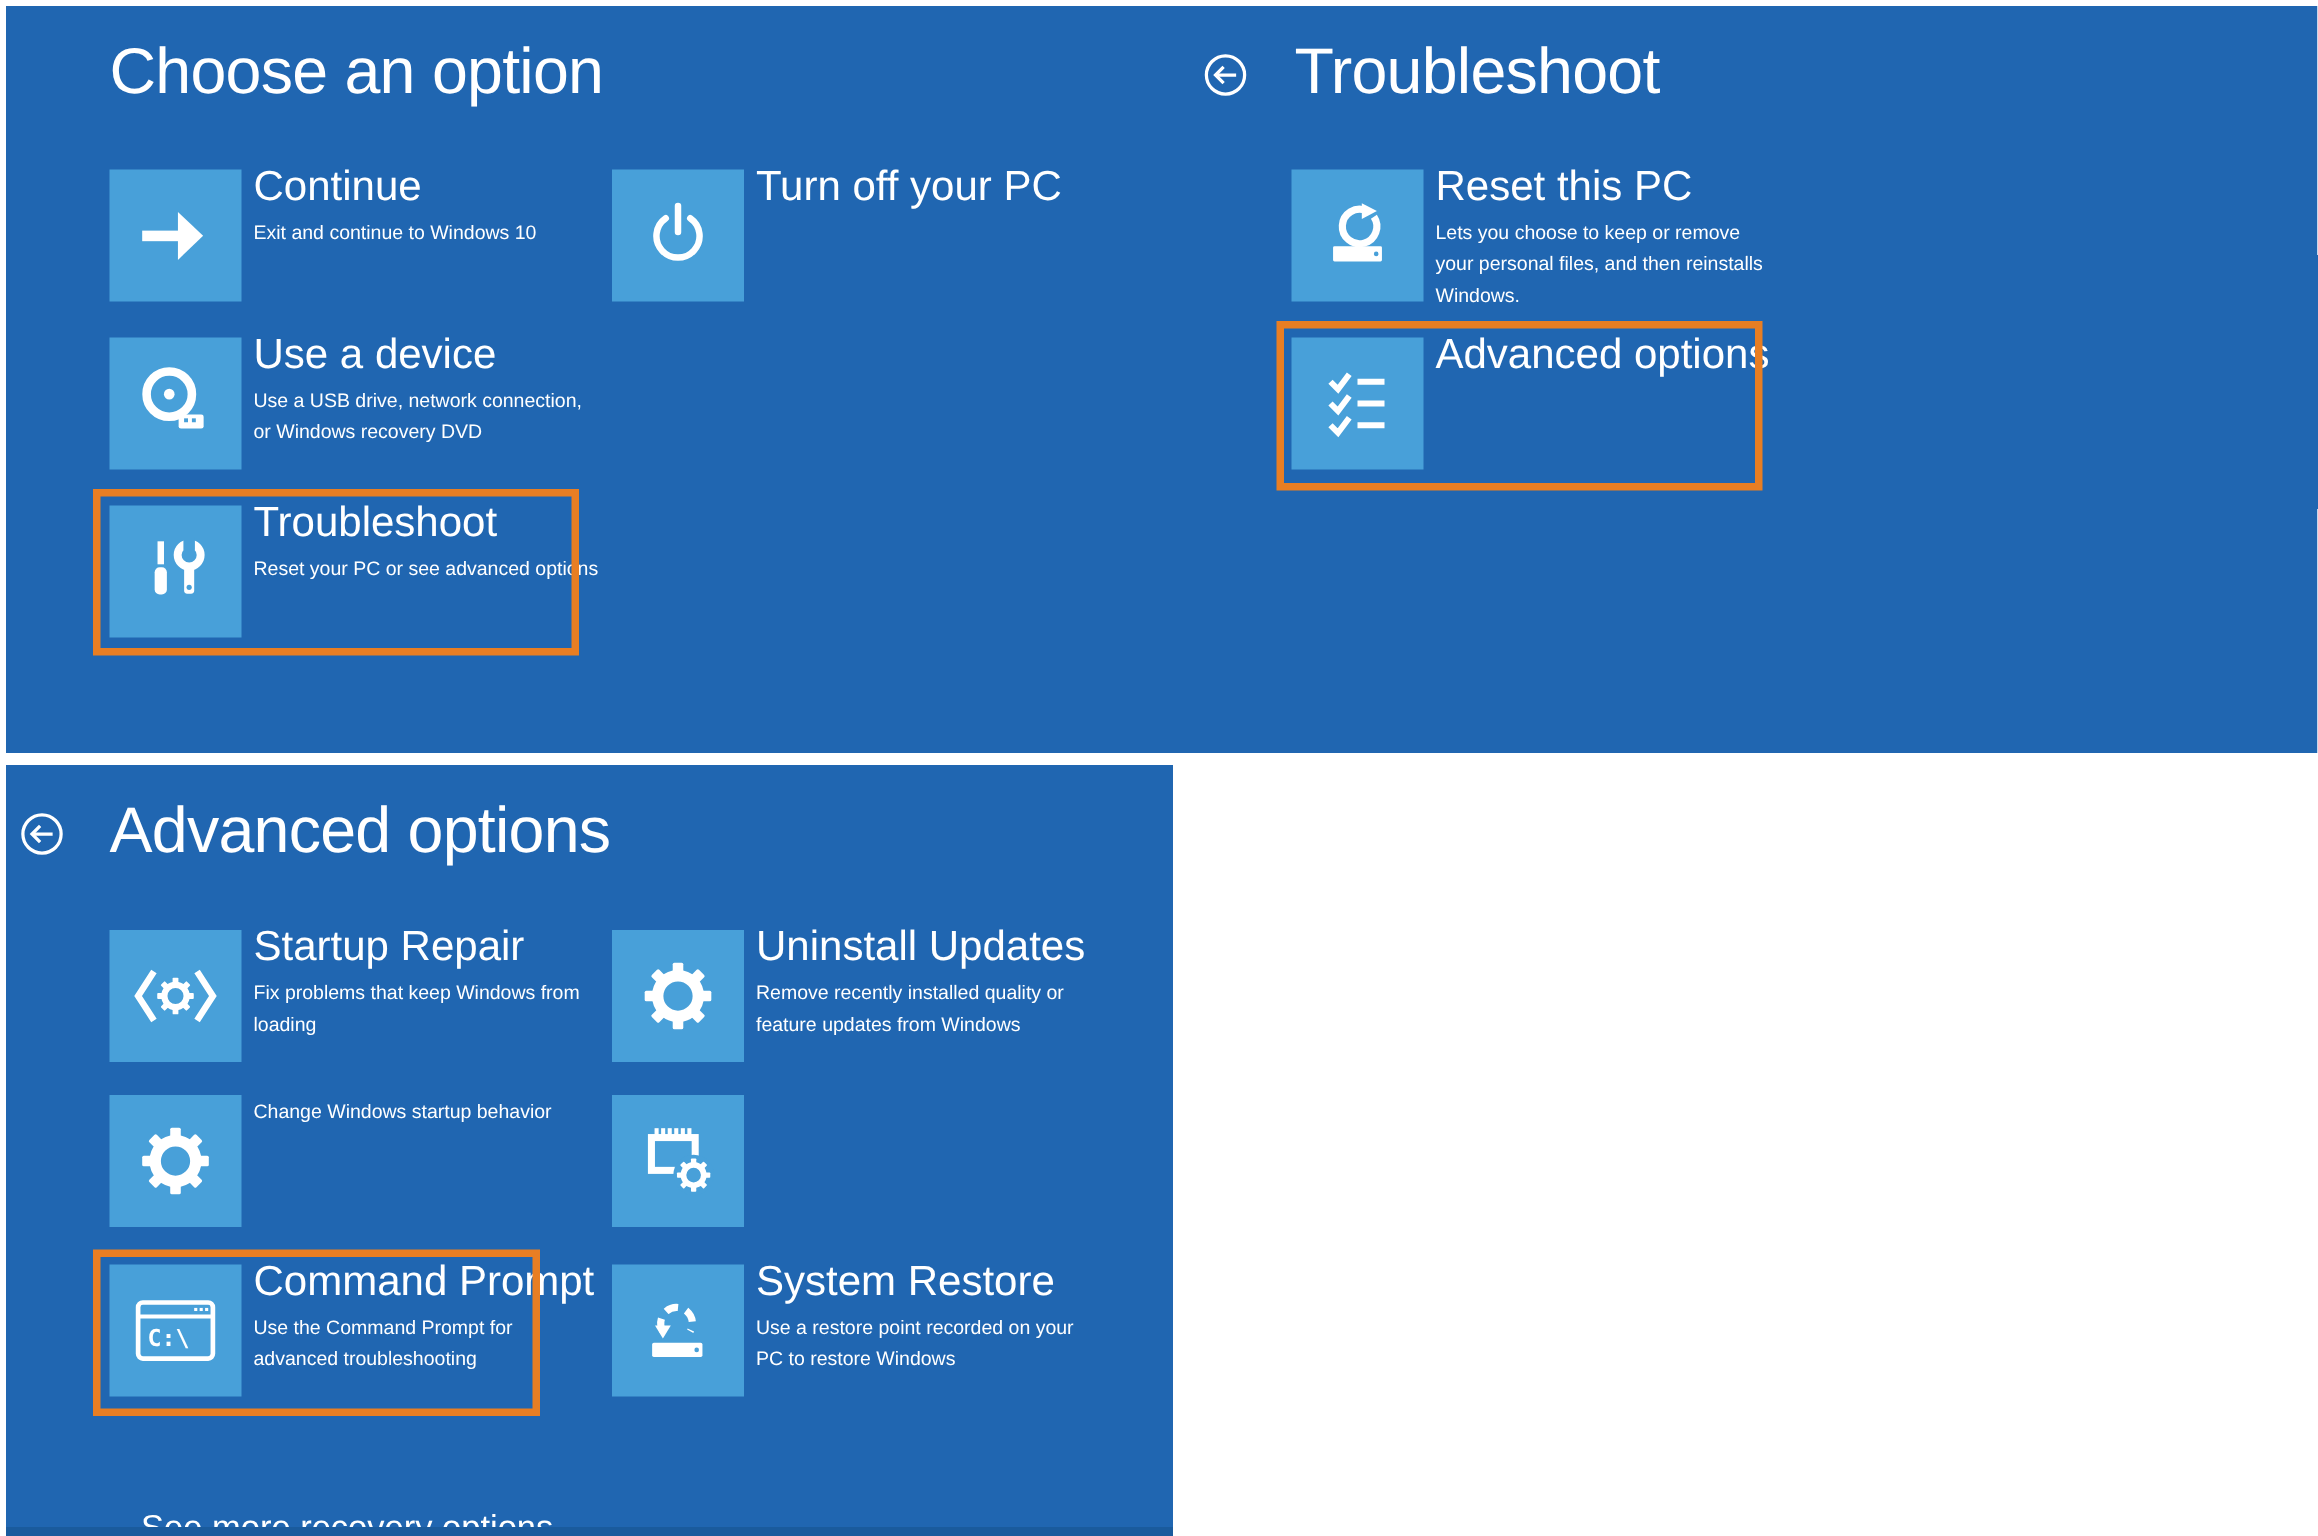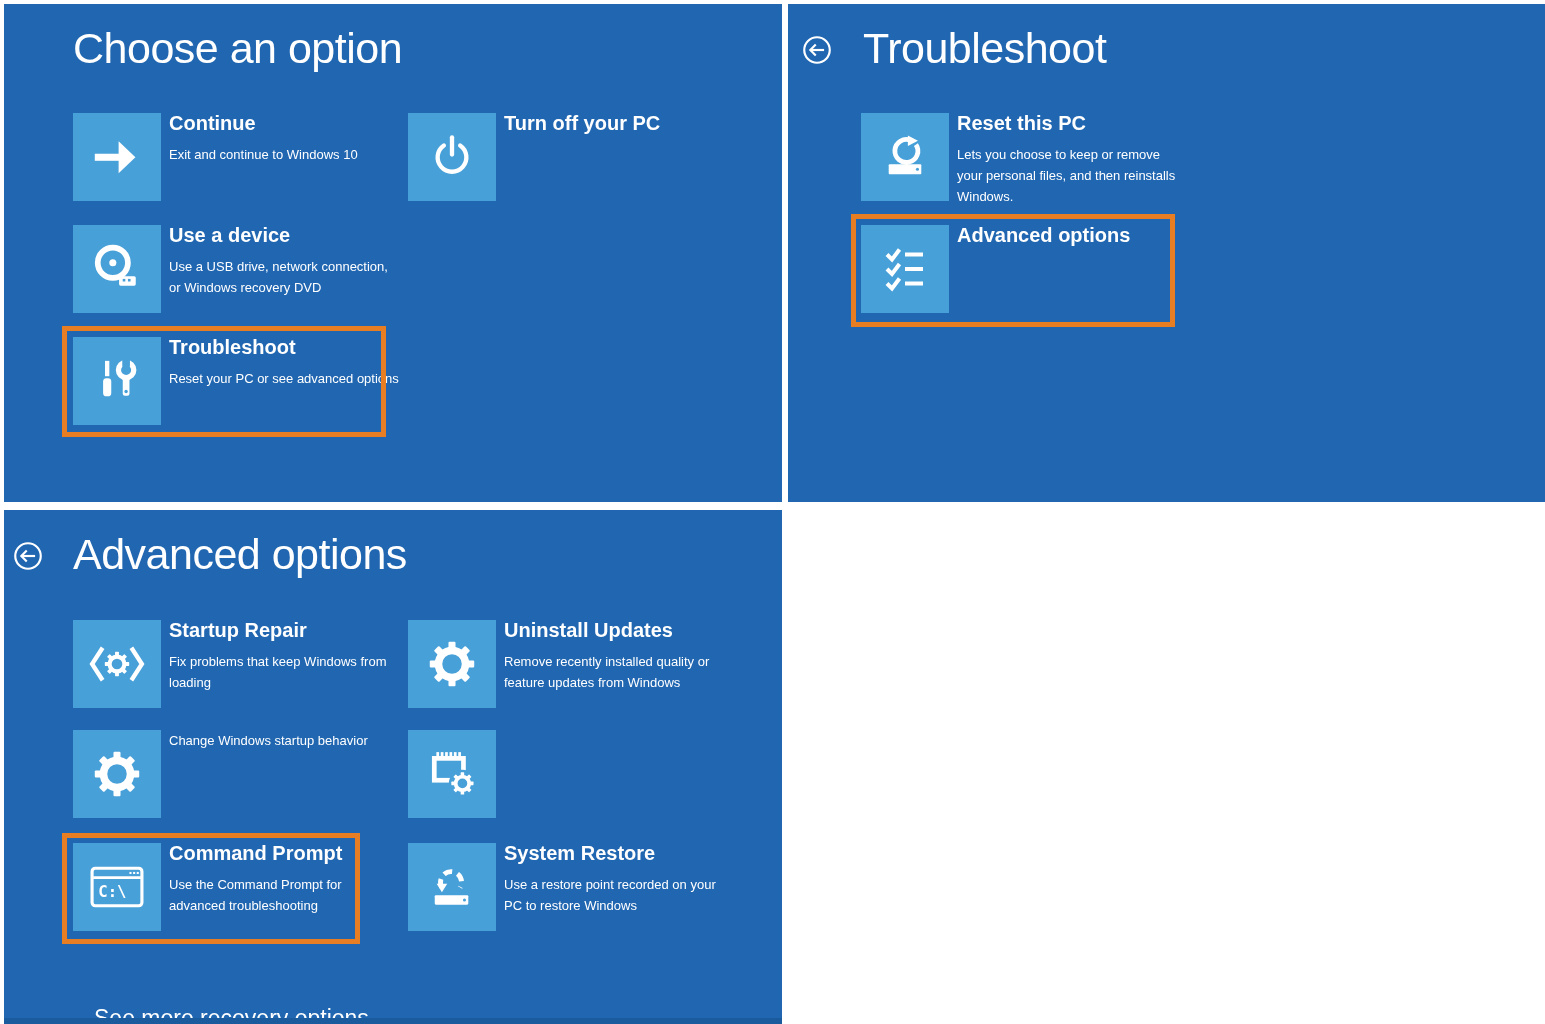--- a/index.html
+++ b/index.html
@@ -8,21 +8,21 @@
     overflow:hidden; font-family:"Liberation Sans","DejaVu Sans",sans-serif;
     color:#ffffff;
   }
   .panel { position:absolute; background:#2066b1; }
   .panel-title { position:absolute; font-size:43px; font-weight:300; white-space:nowrap; letter-spacing:-0.5px; }
   .back-btn { position:absolute; width:30px; height:30px; cursor:pointer; }
   .tile { position:absolute; width:345px; height:96px; cursor:pointer; }
   .tile-icon { position:absolute; left:0; top:0; width:88px; height:88px; background:#48a0d9;
                display:flex; align-items:center; justify-content:center; }
   .tile-text { position:absolute; left:96px; top:-5px; }
-  .tile-title { font-size:20px; font-weight:700; line-height:31px; white-space:nowrap; }
+  .tile-title { font-size:28px; font-weight:400; line-height:31px; white-space:nowrap; }
   .tile-desc { font-size:13px; font-weight:400; line-height:21px; margin-top:5px; white-space:pre-line; }
   .hl { position:absolute; border:5px solid #e87e23; box-sizing:border-box; pointer-events:none; }
   .footer-link { position:absolute; font-size:23px; font-weight:300; white-space:nowrap; cursor:pointer; }
   .bottom-strip { position:absolute; left:0; bottom:0; width:100%; height:6px; background:#1a5b9d; }
   svg { display:block; }
 </style>
 </head>
 <body>
 
 <svg width="0" height="0" style="position:absolute" aria-hidden="true">
@@ -43,21 +43,21 @@
     <g id="back-shape">
       <circle cx="18" cy="18" r="15.3" fill="none" stroke="#fff" stroke-width="2.6"></circle>
       <path d="M26.5 18 H11.5" fill="none" stroke="#fff" stroke-width="2.6"></path>
       <path d="M16.5 11.5 L10 18 L16.5 24.5" fill="none" stroke="#fff" stroke-width="2.6"></path>
     </g>
   </defs>
 </svg>
 
 <div class="screen">
 
-  <div class="panel" style="left:4px; top:4px; width:778px; height:498px;">
+  <div class="panel" style="left:4px; top:4px; width:778px; height:498px;padding-left:48px;">
     <div class="panel-title" style="left:69px; top:20px;">Choose an option</div>
 
     <div class="tile" style="left:69px; top:109px;">
       <div class="tile-icon">
         <svg width="52" height="52" viewBox="0 0 48 48">
           <rect x="3.5" y="21" width="25" height="6.5" fill="#fff"></rect>
           <path d="M25.5 9.5 L41 24.2 L25.5 39 Z" fill="#fff"></path>
         </svg>
       </div>
       <div class="tile-text">

